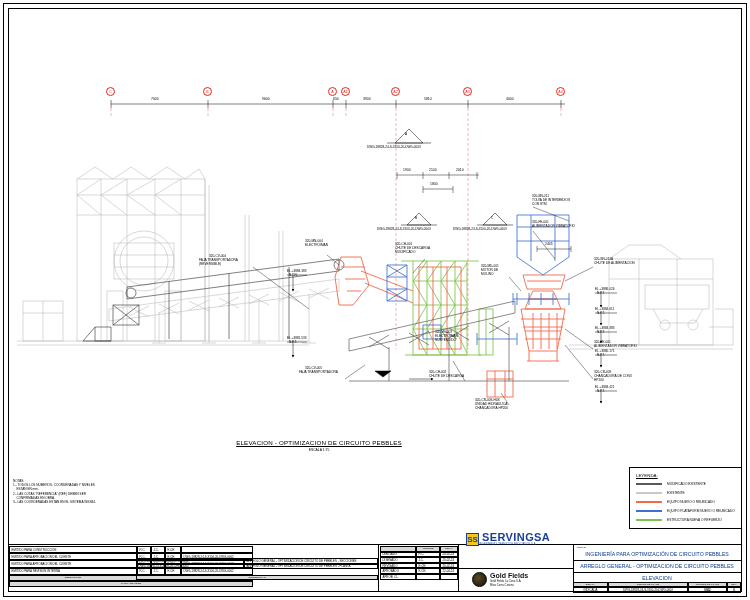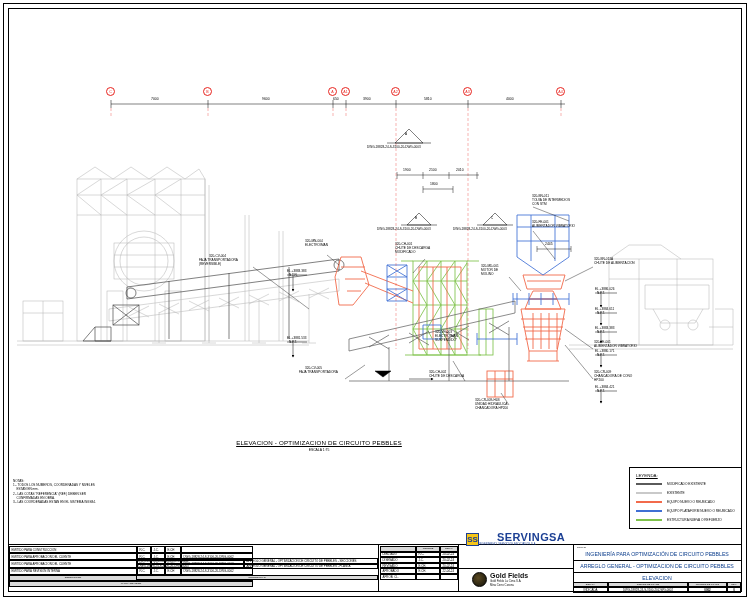--- a/index.html
+++ b/index.html
@@ -28,21 +28,21 @@
   .cell{position:absolute;box-sizing:border-box;border:0.6px solid #000;display:flex;align-items:center;overflow:hidden;}
   .cell span{font-size:2.9px;padding-left:1.5px;white-space:nowrap;}
   .cellc{justify-content:center;}
   .cellc span{padding-left:0;}
   .hdrcell{background:#d9d9d9;}
   .hdrcell span{font-size:2.4px;}
   .titlemain{position:absolute;text-align:center;width:100%;font-size:5.2px;color:#0b3d8c;}
   .notes{position:absolute;font-size:3.1px;line-height:4.2px;color:#000;white-space:pre;}
   .servlogo{position:absolute;display:flex;align-items:center;}
   .servmark{width:13px;height:13px;background:#f5c518;border:1.2px solid #1b3f94;display:flex;align-items:center;justify-content:center;color:#1b3f94;font-size:8px;font-weight:bold;box-sizing:border-box;}
-  .servname{margin-left:18px;color:#1b3f94;font-size:11px;font-weight:bold;letter-spacing:0.4px;line-height:11px;}
+  .servname{margin-left:3px;color:#1b3f94;font-size:11px;font-weight:bold;letter-spacing:0.4px;line-height:11px;}
   .servsub{color:#1b3f94;font-size:2.6px;letter-spacing:0.1px;}
   .clientlogo{position:absolute;display:flex;align-items:center;}
   .cmark{width:15px;height:15px;border-radius:50%;background:radial-gradient(circle at 40% 38%,#5b4a22 0%,#2e2713 60%,#120f07 100%);border:1px solid #000;box-sizing:border-box;}
   .cname{margin-left:3px;}
   .cname .c1{font-size:7px;font-weight:bold;color:#111;line-height:7px;}
   .cname .c2{font-size:2.8px;color:#111;}
   .revno{font-size:6px;font-weight:bold;}
   .dwgno{font-size:5.6px;font-weight:bold;}
 </style>
 </head>

